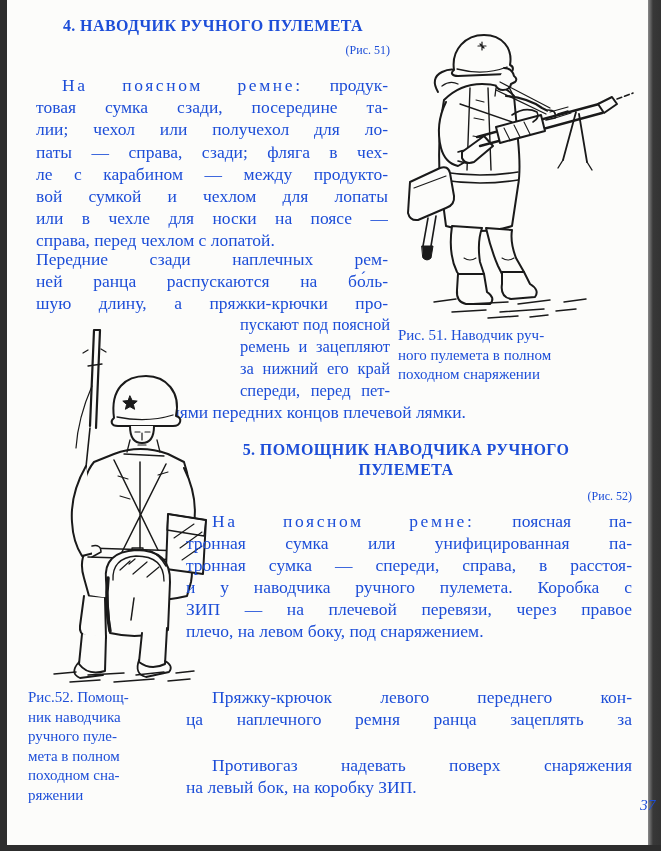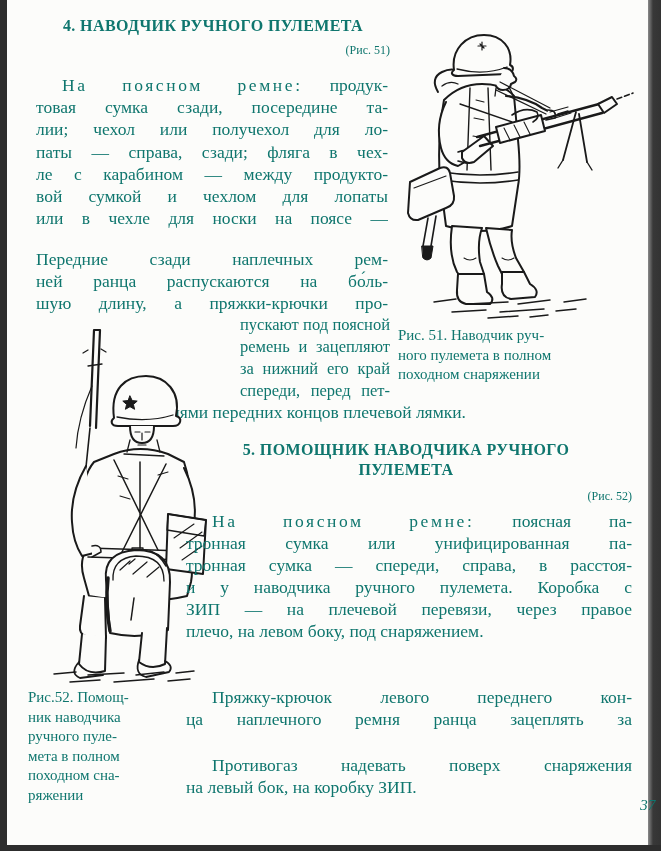--- a/index.html
+++ b/index.html
@@ -1,18 +1,18 @@
 <!DOCTYPE html>
 <html lang="ru"><head>
 <meta charset="utf-8">
 <style>
   html,body{margin:0;padding:0;background:#d8d8d8;}
   .page{
     position:relative;width:661px;height:851px;background:#fcfcfa;
-    overflow:hidden;font-family:"Liberation Serif", serif;color:#0f766e;
+    overflow:hidden;font-family:"Liberation Serif", serif;color:#1d4ed8;
     -webkit-font-smoothing:antialiased;
   }
   .edge-left{position:absolute;left:0;top:0;width:7px;height:851px;background:#2d2d2d;}
   .edge-right{position:absolute;right:0;top:0;width:13px;height:851px;
     background:linear-gradient(90deg,#8a8a8a 0,#383838 5px,#333 13px);}
   .edge-bottom{position:absolute;left:0;bottom:0;width:661px;height:6px;background:#2d2d2d;}
 
   .abs{position:absolute;}
   .heading{font-weight:700;text-align:center;font-size:16px;letter-spacing:.4px;line-height:20px;}
   .figref{text-align:right;font-size:12px;line-height:20px;}
@@ -41,20 +41,21 @@
   <div class="abs body-block" style="left:36px;top:74px;width:352px;">
     <div class="tline indent"><span class="spread">На поясном ремне:</span><span> продук-</span></div>
     <div>
         <div class="tline">товая сумка сзади, посередине та-</div>
         <div class="tline">лии; чехол или получехол для ло-</div>
         <div class="tline">паты — справа, сзади; фляга в чех-</div>
         <div class="tline">ле с карабином — между продукто-</div>
         <div class="tline">вой сумкой и чехлом для лопаты</div>
         <div class="tline">или в чехле для носки на поясе —</div>
       </div>
+    <div class="tline last">справа, перед чехлом с лопатой.</div>
   </div>
 
   <div class="abs body-block" style="left:36px;top:248px;width:352px;">
     <div>
         <div class="tline">Передние сзади наплечных рем-</div>
         <div class="tline">ней ранца распускаются на бо́ль-</div>
         <div class="tline">шую длину, а пряжки-крючки про-</div>
       </div>
   </div>
   <div class="abs body-block narrow" style="left:240px;top:314px;width:150px;">

